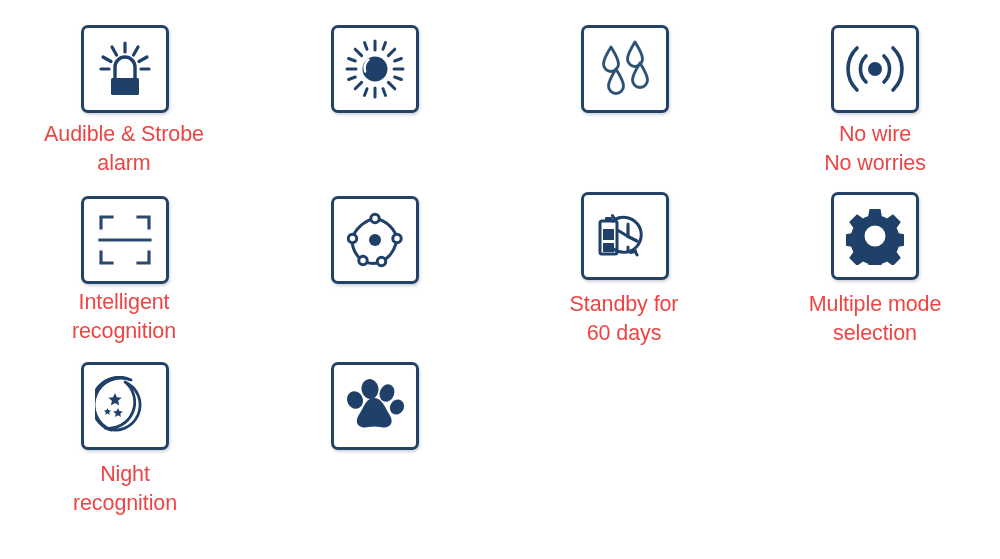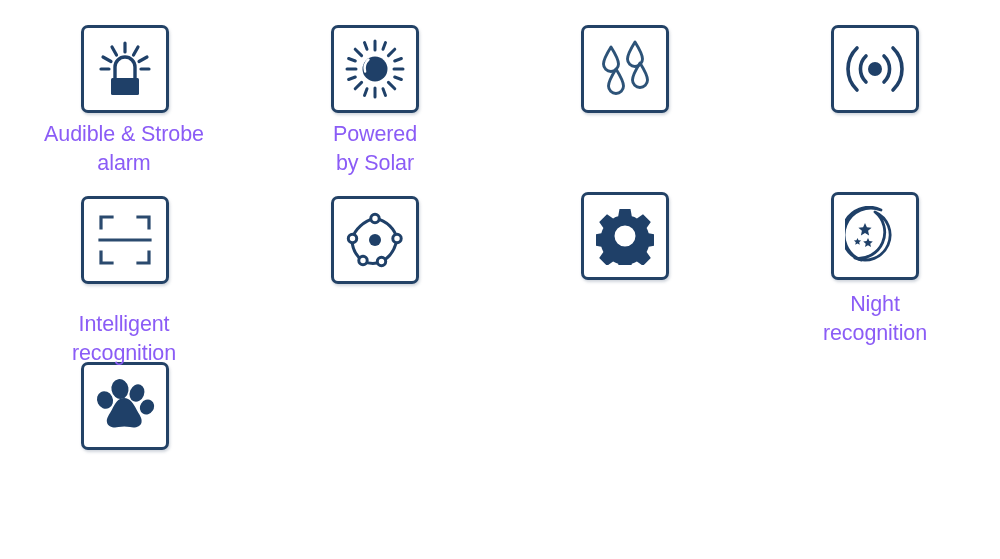--- a/index.html
+++ b/index.html
@@ -41,31 +41,31 @@
     justify-content: center;
     box-shadow: 1px 2px 3px rgba(120,135,155,0.35);
   }
   .icon-box svg {
     display: block;
   }
   .feature-label {
     margin-top: 9px;
     font-size: 21.5px;
     line-height: 1.36;
-    color: #8b5cf6;
+    color: #ef4444;
     text-align: center;
     white-space: pre-line;
     letter-spacing: -0.1px;
   }
   
   .row-1 .icon-box { margin-top: 25px; }
   .row-2 .icon-box { margin-top: 21px; }
   .row-3 .icon-box { margin-top: 17px; }
   .row-1 .feature-label { margin-top: 7px; }
-  .row-2 .feature-label { margin-top: 26px; }
+  .row-2 .feature-label { margin-top: 4px; }
   .row-3 .feature-label { margin-top: 10px; }
   .col-1 .feature-label { transform: translateX(-1px); }
 </style>
 </head>
 <body>
 
 <div id="feature-grid">
 
   <div class="feature-cell row-1 col-1">
     <div class="icon-box">
@@ -109,22 +109,20 @@
             <line x1="5.6" y1="21.5" x2="12.3" y2="24"></line>
             <line x1="51.7" y1="40" x2="58.4" y2="42.5"></line>
             <line x1="5.6" y1="42.5" x2="12.3" y2="40"></line>
             <line x1="51.7" y1="24" x2="58.4" y2="21.5"></line>
           </g>
           <circle cx="32" cy="32" r="12.5" fill="#1f4068"></circle>
           <path d="M25.5 22.5 a12 12 0 0 0 -3.4 12" fill="none" stroke="#ffffff" stroke-width="2.4" stroke-linecap="round"></path>
         </svg>
       </span>
     </div>
-    <div class="feature-label">Powered
-by Solar</div>
   </div>
 
   <div class="feature-cell row-1 col-3">
     <div class="icon-box">
       <span>
         <svg width="62" height="62" viewBox="0 0 62 62">
           <g fill="none" stroke="#2d5378" stroke-width="2.9" stroke-linejoin="round">
             <path d="M17 9 C17 9 9.5 21 9.5 26 a7.5 7.5 0 0 0 15 0 C24.5 21 17 9 17 9 Z"></path>
             <path d="M41 4 C41 4 33.5 16 33.5 21 a7.5 7.5 0 0 0 15 0 C48.5 16 41 4 41 4 Z"></path>
             <path d="M22 31 C22 31 14.5 43 14.5 48 a7.5 7.5 0 0 0 15 0 C29.5 43 22 31 22 31 Z"></path>
@@ -142,20 +140,22 @@
           <g fill="none" stroke="#1f4068" stroke-width="3.6" stroke-linecap="round">
             <path d="M23 17 a18 18 0 0 0 0 26"></path>
             <path d="M41 17 a18 18 0 0 1 0 26"></path>
             <path d="M14 9 a29 29 0 0 0 0 42"></path>
             <path d="M50 9 a29 29 0 0 1 0 42"></path>
           </g>
           <circle cx="32" cy="30" r="7" fill="#1f4068"></circle>
         </svg>
       </span>
     </div>
+    <div class="feature-label">No wire
+No worries</div>
   </div>
 
   <div class="feature-cell row-2 col-1">
     <div class="icon-box">
       <span>
         <svg width="60" height="60" viewBox="0 0 60 60">
           <g fill="none" stroke="#2b4a6e" stroke-width="3.2" stroke-linecap="square">
             <path d="M6 18 V7 H17"></path>
             <path d="M43 7 H54 V18"></path>
             <path d="M6 42 V53 H17"></path>
@@ -188,31 +188,58 @@
             <circle cx="36.5" cy="51.5" r="4.2"></circle>
             <circle cx="18" cy="50.5" r="4.2"></circle>
             <circle cx="7.5" cy="28.5" r="4.2"></circle>
           </g>
           <circle cx="30" cy="30" r="6" fill="#1f4068"></circle>
         </svg>
       </span>
     </div>
   </div>
 
+  <div class="feature-cell row-3 col-1">
+    <div class="icon-box">
+      <span>
+        <svg width="62" height="58" viewBox="0 0 62 58">
+          <g fill="none" stroke="#1f4068" stroke-width="3" stroke-linecap="round">
+            <path d="M19 14 a17.5 17.5 0 0 1 24.5 3 a17.5 17.5 0 0 1 -24 25"></path>
+            <path d="M21 13 l-2.6 -4.4 M20 12.5 l4.8 -1.6"></path>
+            <path d="M40.5 43.5 l2.6 4.4 M41.5 44 l-4.8 1.6"></path>
+            <line x1="34" y1="17" x2="34" y2="20"></line>
+            <line x1="34" y1="40" x2="34" y2="43"></line>
+            <path d="M34 21 V29.5 L43 34" stroke-width="3.2" stroke-linejoin="round"></path>
+            <path d="M34 29.5 L25 24" stroke-width="3.2"></path>
+          </g>
+          <g>
+            <rect x="11" y="10" width="7" height="4" rx="1" fill="#1f4068"></rect>
+            <rect x="6" y="14" width="17" height="33" rx="2" fill="none" stroke="#1f4068" stroke-width="3"></rect>
+            <rect x="9" y="22" width="11" height="11" fill="#1f4068"></rect>
+            <rect x="9" y="36" width="11" height="9" fill="#1f4068"></rect>
+          </g>
+        </svg>
+      </span>
+    </div>
+    <div class="feature-label">Standby for
+60 days</div>
+  </div>
 
   <div class="feature-cell row-3 col-2">
     <div class="icon-box">
       <span>
         <svg width="58" height="58" viewBox="0 0 58 58">
           <path fill="#1f4068" fill-rule="evenodd" d="
             M23.5 2 h11 l1.3 7.3 a20 20 0 0 1 5.1 2.1 l6.1 -4.2 l7.8 7.8 l-4.2 6.1 a20 20 0 0 1 2.1 5.1 l7.3 1.3 v11 l-7.3 1.3 a20 20 0 0 1 -2.1 5.1 l4.2 6.1 l-7.8 7.8 l-6.1 -4.2 a20 20 0 0 1 -5.1 2.1 l-1.3 7.3 h-11 l-1.3 -7.3 a20 20 0 0 1 -5.1 -2.1 l-6.1 4.2 l-7.8 -7.8 l4.2 -6.1 a20 20 0 0 1 -2.1 -5.1 l-7.3 -1.3 v-11 l7.3 -1.3 a20 20 0 0 1 2.1 -5.1 l-4.2 -6.1 l7.8 -7.8 l6.1 4.2 a20 20 0 0 1 5.1 -2.1 Z
             M29 18.5 a10.5 10.5 0 1 0 0 21 a10.5 10.5 0 1 0 0 -21 Z"></path>
         </svg>
       </span>
     </div>
+    <div class="feature-label">Multiple mode
+selection</div>
   </div>
 
   <div class="feature-cell row-3 col-3">
     <div class="icon-box">
       <span>
         <svg width="60" height="60" viewBox="0 0 60 60">
           <path d="M36 4 a27 27 0 1 0 -20 50 a23 23 0 0 1 20 -50 Z" fill="none" stroke="#1f4068" stroke-width="2.8" stroke-linejoin="round"></path>
           <path d="M30 6 a25 25 0 1 1 -20 46 a26 26 0 0 0 20 -46 Z" fill="none" stroke="#1f4068" stroke-width="2.8" stroke-linejoin="round"></path>
           <path d="M20 17 l1.9 4.3 l4.7 .45 l-3.5 3.1 l1 4.6 l-4.1 -2.4 l-4.1 2.4 l1 -4.6 l-3.5 -3.1 l4.7 -.45 Z" fill="#1f4068"></path>
           <path d="M23 32 l1.4 3.1 l3.4 .3 l-2.55 2.25 l.75 3.3 l-3 -1.75 l-3 1.75 l.75 -3.3 l-2.55 -2.25 l3.4 -.3 Z" fill="#1f4068"></path>

